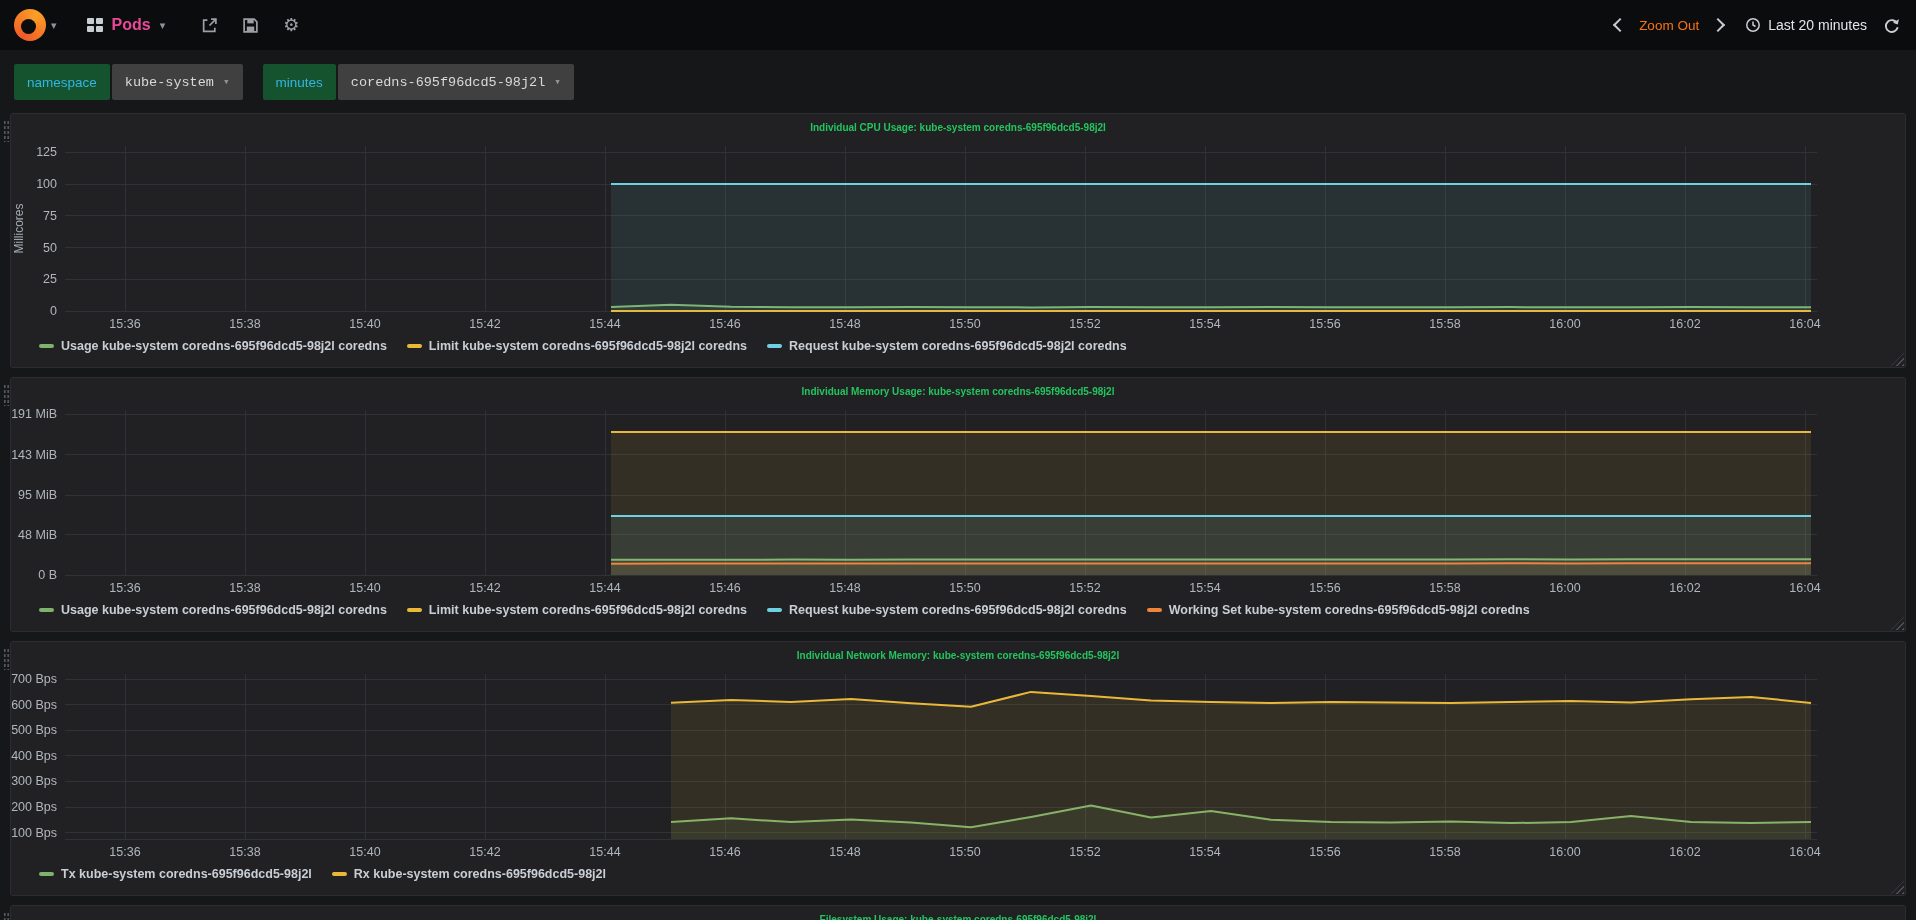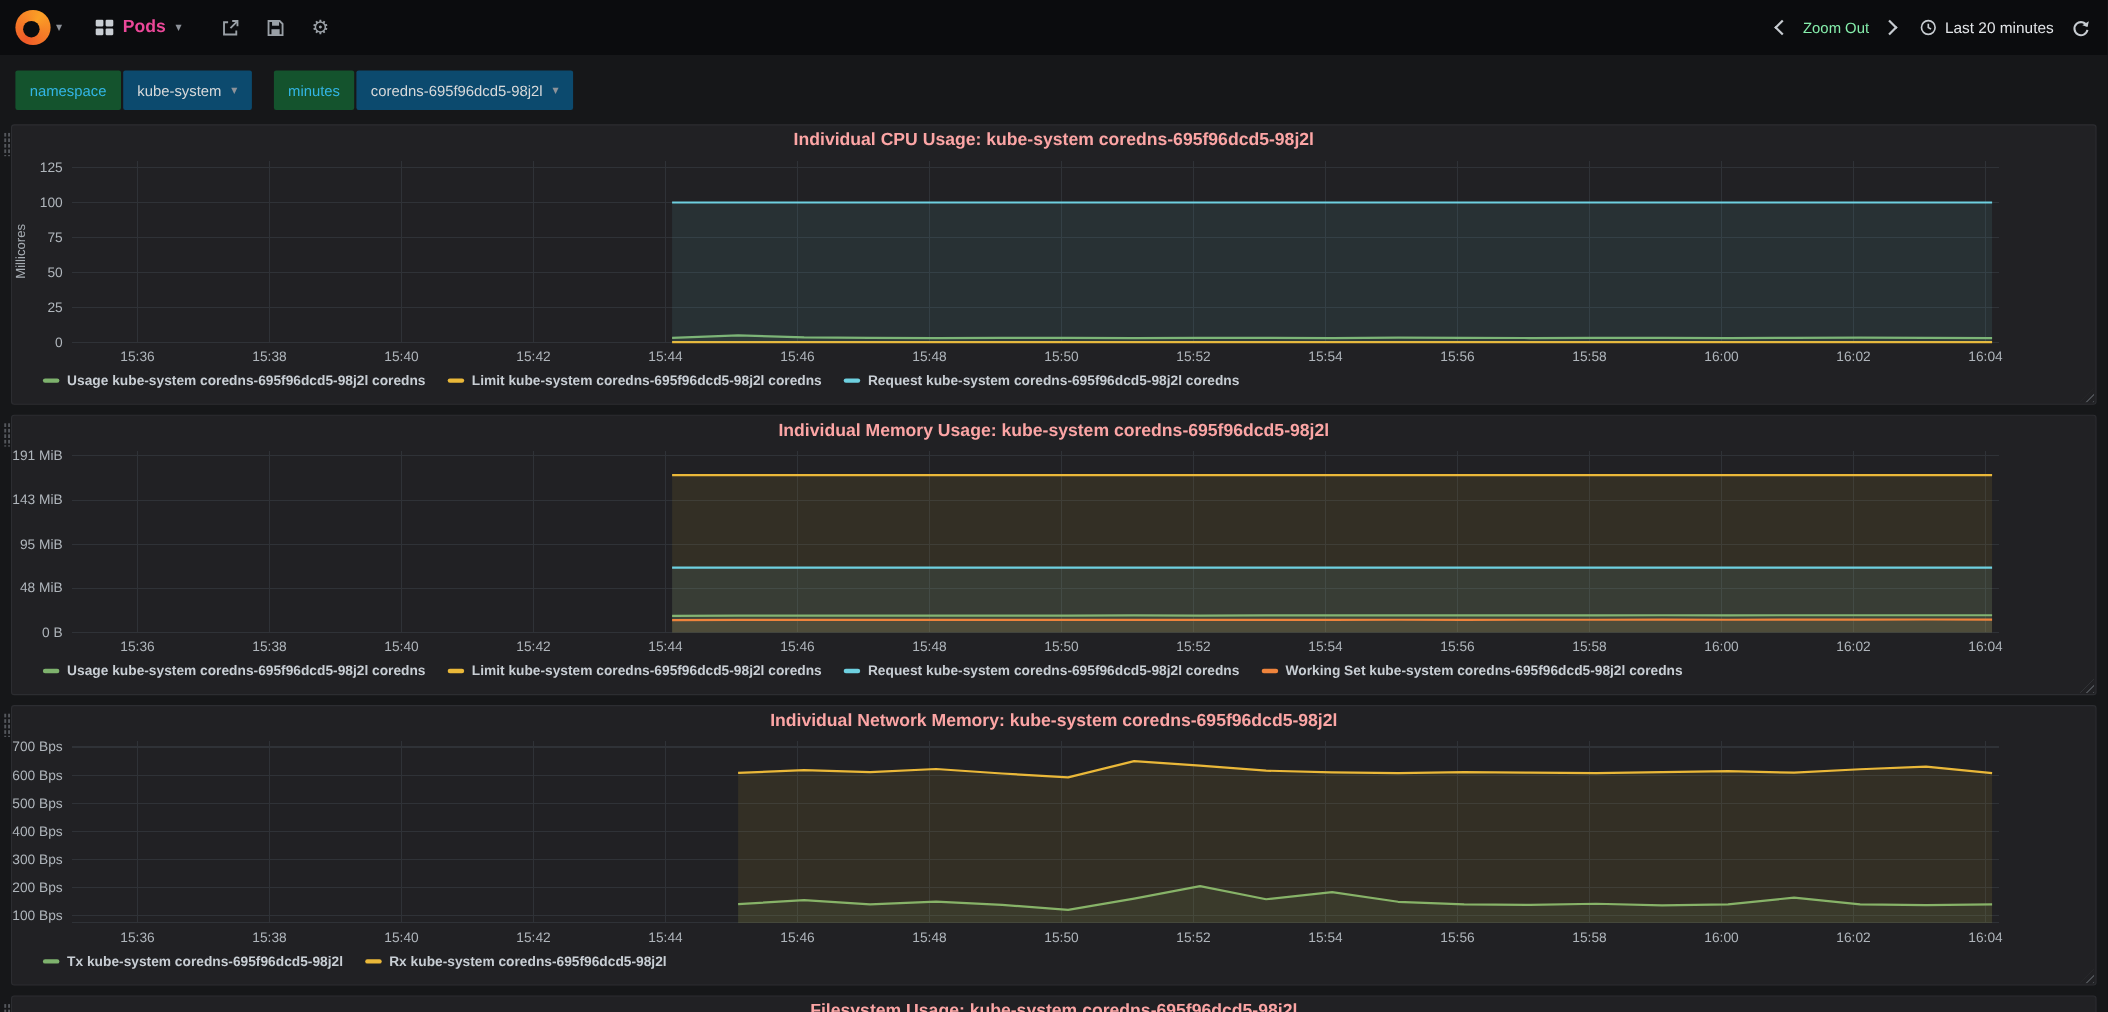--- a/index.html
+++ b/index.html
@@ -15,33 +15,33 @@
   .grid-icon{display:grid;grid-template-columns:7px 7px;grid-template-rows:6px 6px;gap:2px;}
   .grid-icon span{background:#c9ced3;border-radius:1px;}
   .dash-title{font-size:16px;font-weight:600;color:#ec4899;}
   .nav-tools{display:flex;align-items:center;gap:20px;}
   .tool-btn{background:none;border:none;padding:2px;cursor:pointer;display:flex;align-items:center;}
   .gear-glyph{font-size:18px;color:#9aa0a6;line-height:1;}
   .nav-right{margin-left:auto;display:flex;align-items:center;gap:14px;}
   .chev{display:inline-block;width:8px;height:8px;border-left:2px solid #c7ccd1;border-bottom:2px solid #c7ccd1;cursor:pointer;}
   .chev.left{transform:rotate(45deg);}
   .chev.right{transform:rotate(225deg);}
-  .nav-label{font-size:13.5px;color:#86efac;cursor:pointer;}
+  .nav-label{font-size:13.5px;color:#f97316;cursor:pointer;}
   .time-btn{display:flex;align-items:center;gap:7px;cursor:pointer;margin-left:8px;font-size:14px;color:#e3e5e8;}
 
   
   .submenu{padding:14px 14px 13px;display:flex;align-items:center;gap:20px;}
   .var-pair{display:flex;align-items:stretch;gap:2px;}
   .var-label{background:#14532d;color:#33b5e5;font-size:13.5px;display:flex;align-items:center;padding:0 13px;height:36px;border-radius:2px;}
-  .var-value{background:#0c4a6e;color:#d8d9da;font-size:13.5px;display:flex;align-items:center;gap:9px;padding:0 13px;height:36px;border-radius:2px;cursor:pointer;}
+  .var-value{background:#404040;color:#d8d9da;font-size:13.5px;display:flex;align-items:center;gap:9px;padding:0 13px;height:36px;border-radius:2px;cursor:pointer;font-family:Liberation Mono, monospace;}
 
   
   .dash{padding:0 10px;}
   .panel{position:relative;background:#212124;border:1px solid #2c2d31;border-radius:3px;height:253px;margin-bottom:9px;}
-  .panel-title{height:28px;line-height:28px;text-align:center;font-size:16px;font-weight:700;color:#fca5a5;cursor:pointer;}
+  .panel-title{height:28px;line-height:28px;text-align:center;font-size:10px;font-weight:700;color:#22c55e;cursor:pointer;}
   .plot{height:192px;cursor:crosshair;}
   .plot svg{display:block;}
   .plot text{font-family:"Liberation Sans",sans-serif;}
   .legend{height:24px;padding-left:28px;display:flex;align-items:center;flex-wrap:nowrap;overflow:hidden;}
   .legend-item{display:inline-flex;align-items:center;margin-right:20px;cursor:pointer;font-weight:bold;}
   .legend-marker{display:inline-block;width:15px;height:4px;border-radius:2px;margin-right:7px;}
   .legend-text{font-size:12.5px;color:#c8ced4;white-space:nowrap;}
   .row-handle{position:absolute;left:-8px;top:6px;width:7px;height:22px;cursor:move;
     background-image:radial-gradient(#53565b 1.2px,transparent 1.3px);background-size:3.5px 5px;}
   .resize-handle{position:absolute;right:1px;bottom:1px;width:13px;height:13px;cursor:nwse-resize;

